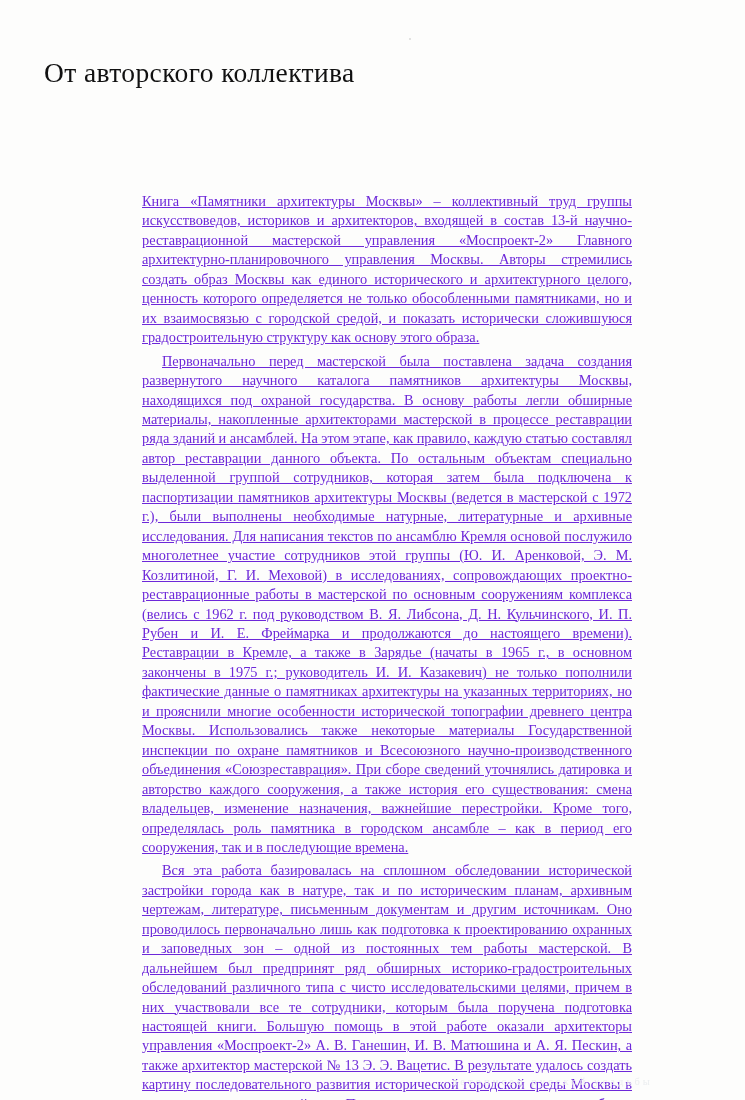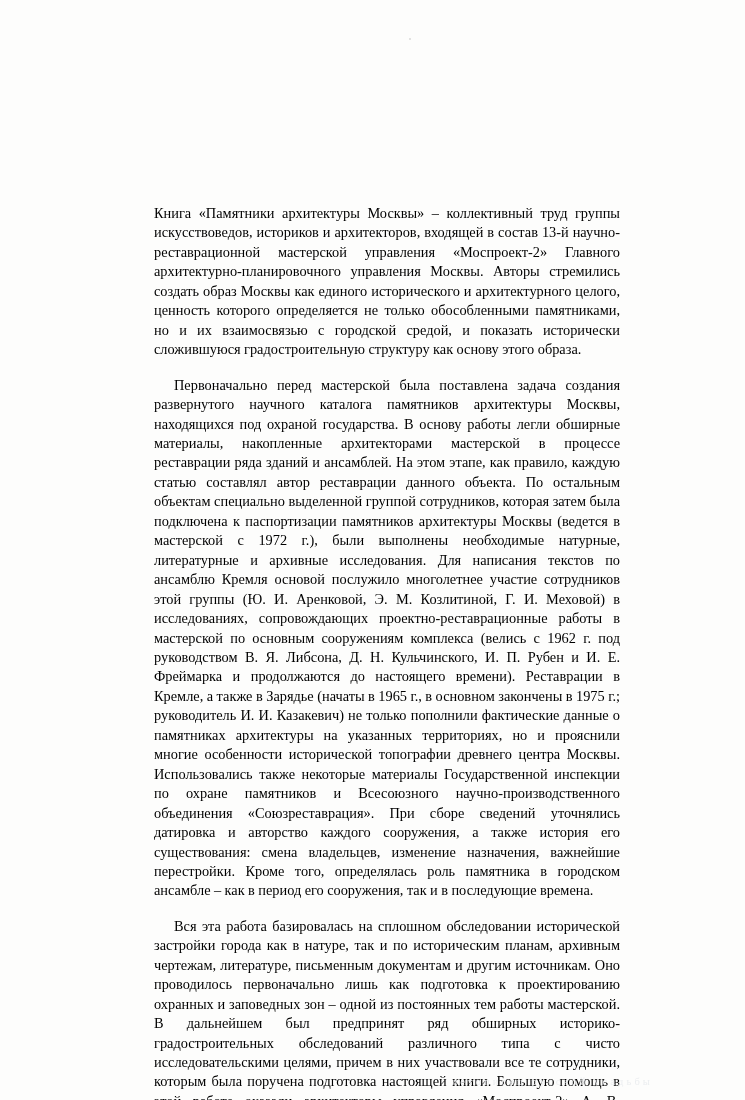--- a/index.html
+++ b/index.html
@@ -38,28 +38,29 @@
 
   
   .text-column {
     position: absolute;
     left: 138px;
     top: 188px;
     width: 498px;
   }
 
   .body-paragraph {
-    margin: 16px;
+    margin: 4px;
     font-size: 14.35px;
     line-height: 19.45px;
     text-align: justify;
     text-justify: inter-word;
-    color: #000000;
+    color: #6d28d9;
     hyphens: none;
     word-spacing: -0.15px;
+    text-decoration: underline;
   }
   .body-paragraph + .body-paragraph {
     margin-top: 0;
     text-indent: 20px;
   }
 
   
   .watermark {
     position: absolute;
     left: 452px;
@@ -84,20 +85,21 @@
     background: #d8d8d8;
   }
 </style>
 </head>
 <body>
 
 <div class="page">
 
   <div class="scan-speck"></div>
 
+  <h1 class="page-title">От авторского коллектива</h1>
 
   <div class="text-column">
     <p class="body-paragraph">Книга «Памятники архитектуры Москвы» – коллективный труд группы искусствоведов, историков и архитекторов, входящей в состав 13-й научно-реставрационной мастерской управления «Моспроект-2» Главного архитектурно-планировочного управления Москвы. Авторы стремились создать образ Москвы как единого исторического и архитектурного целого, ценность которого определяется не только обособленными памятниками, но и их взаимосвязью с городской средой, и показать исторически сложившуюся градостроительную структуру как основу этого образа.</p>
     <p class="body-paragraph">Первоначально перед мастерской была поставлена задача создания развернутого научного каталога памятников архитектуры Москвы, находящихся под охраной государства. В основу работы легли обширные материалы, накопленные архитекторами мастерской в процессе реставрации ряда зданий и ансамблей. На этом этапе, как правило, каждую статью составлял автор реставрации данного объекта. По остальным объектам специально выделенной группой сотрудников, которая затем была подключена к паспортизации памятников архитектуры Москвы (ведется в мастерской с 1972 г.), были выполнены необходимые натурные, литературные и архивные исследования. Для написания текстов по ансамблю Кремля основой послужило многолетнее участие сотрудников этой группы (Ю. И. Аренковой, Э. М. Козлитиной, Г. И. Меховой) в исследованиях, сопровождающих проектно-реставрационные работы в мастерской по основным сооружениям комплекса (велись с 1962 г. под руководством В. Я. Либсона, Д. Н. Кульчинского, И. П. Рубен и И. Е. Фреймарка и продолжаются до настоящего времени). Реставрации в Кремле, а также в Зарядье (начаты в 1965 г., в основном закончены в 1975 г.; руководитель И. И. Казакевич) не только пополнили фактические данные о памятниках архитектуры на указанных территориях, но и прояснили многие особенности исторической топографии древнего центра Москвы. Использовались также некоторые материалы Государственной инспекции по охране памятников и Всесоюзного научно-производственного объединения «Союзреставрация». При сборе сведений уточнялись датировка и авторство каждого сооружения, а также история его существования: смена владельцев, изменение назначения, важнейшие перестройки. Кроме того, определялась роль памятника в городском ансамбле – как в период его сооружения, так и в последующие времена.</p>
     <p class="body-paragraph">Вся эта работа базировалась на сплошном обследовании исторической застройки города как в натуре, так и по историческим планам, архивным чертежам, литературе, письменным документам и другим источникам. Оно проводилось первоначально лишь как подготовка к проектированию охранных и заповедных зон – одной из постоянных тем работы мастерской. В дальнейшем был предпринят ряд обширных историко-градостроительных обследований различного типа с чисто исследовательскими целями, причем в них участвовали все те сотрудники, которым была поручена подготовка настоящей книги. Большую помощь в этой работе оказали архитекторы управления «Моспроект-2» А. В. Ганешин, И. В. Матюшина и А. Я. Пескин, а также архитектор мастерской № 13 Э. Э. Вацетис. В результате удалось создать картину последовательного развития исторической городской среды Москвы в целом и ее отдельных районов. При этом стало очевидно, что даже наиболее значительные памятники архитектуры являются органической частью этой среды</p>
   </div>
 
   <div class="watermark">летописец русской усадьбы</div>
 
 </div>

